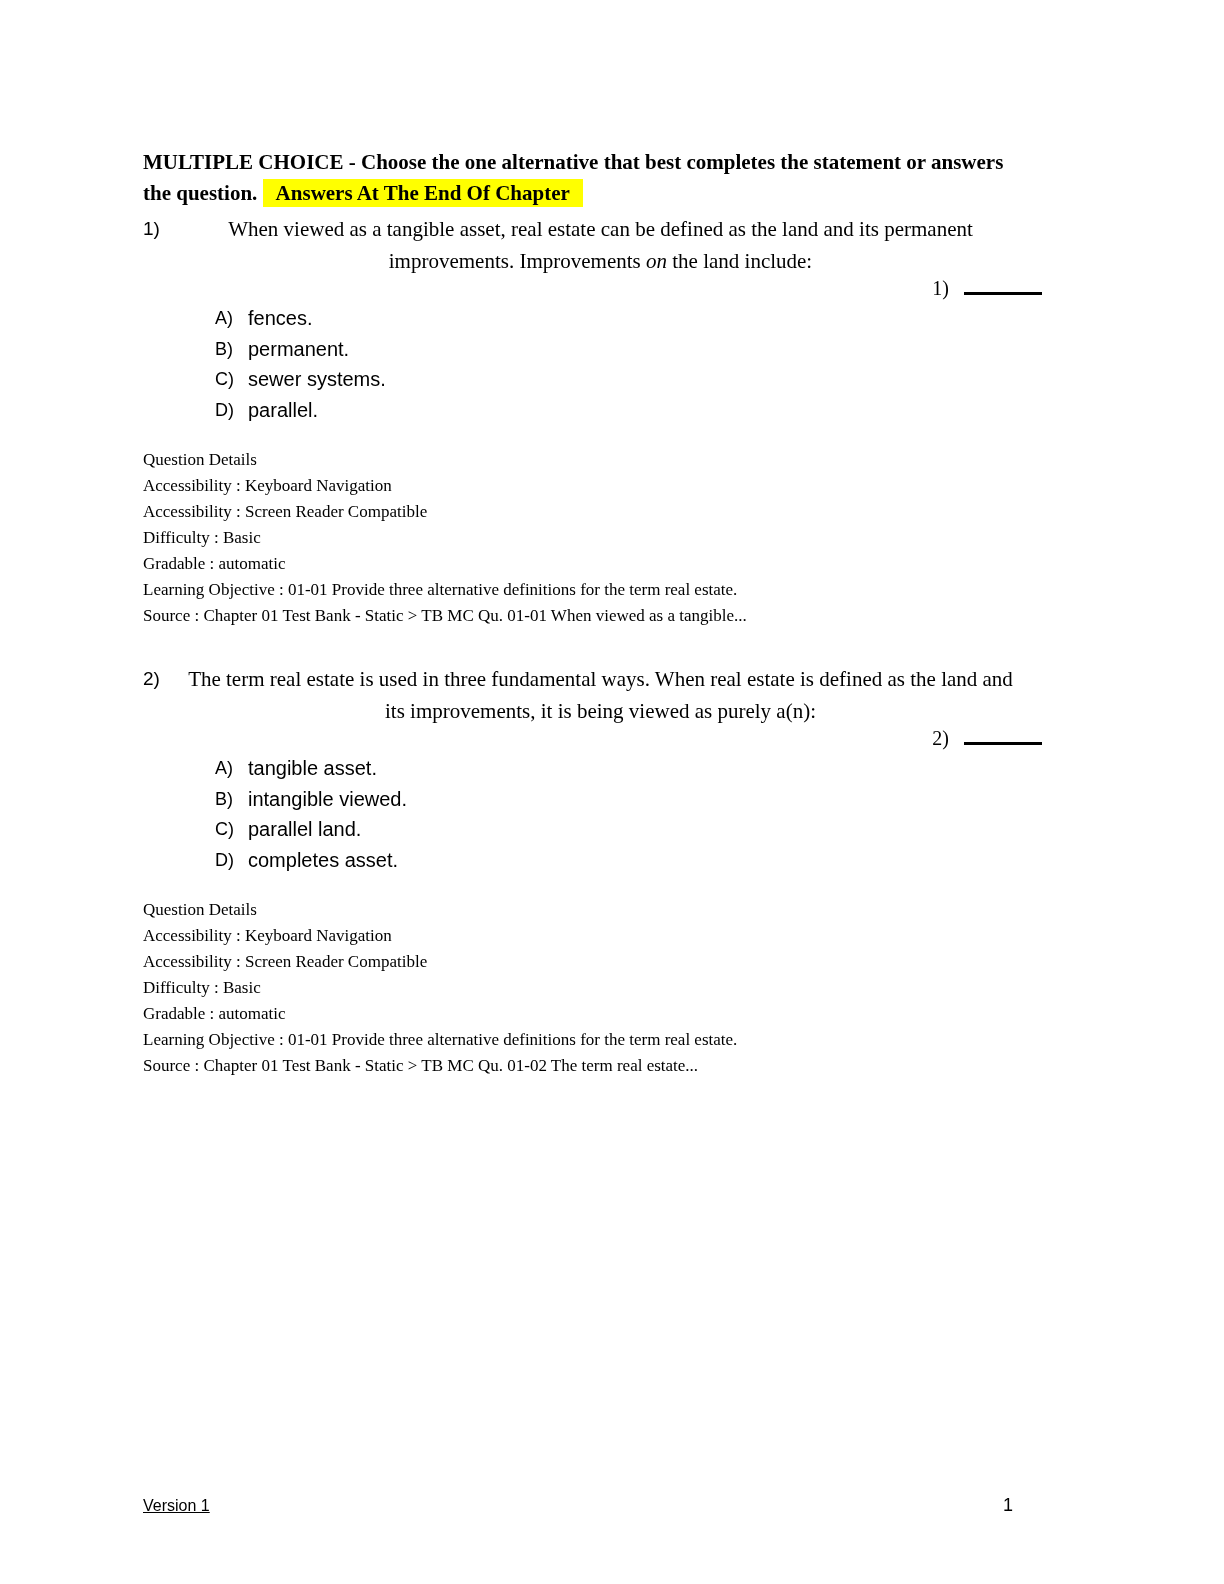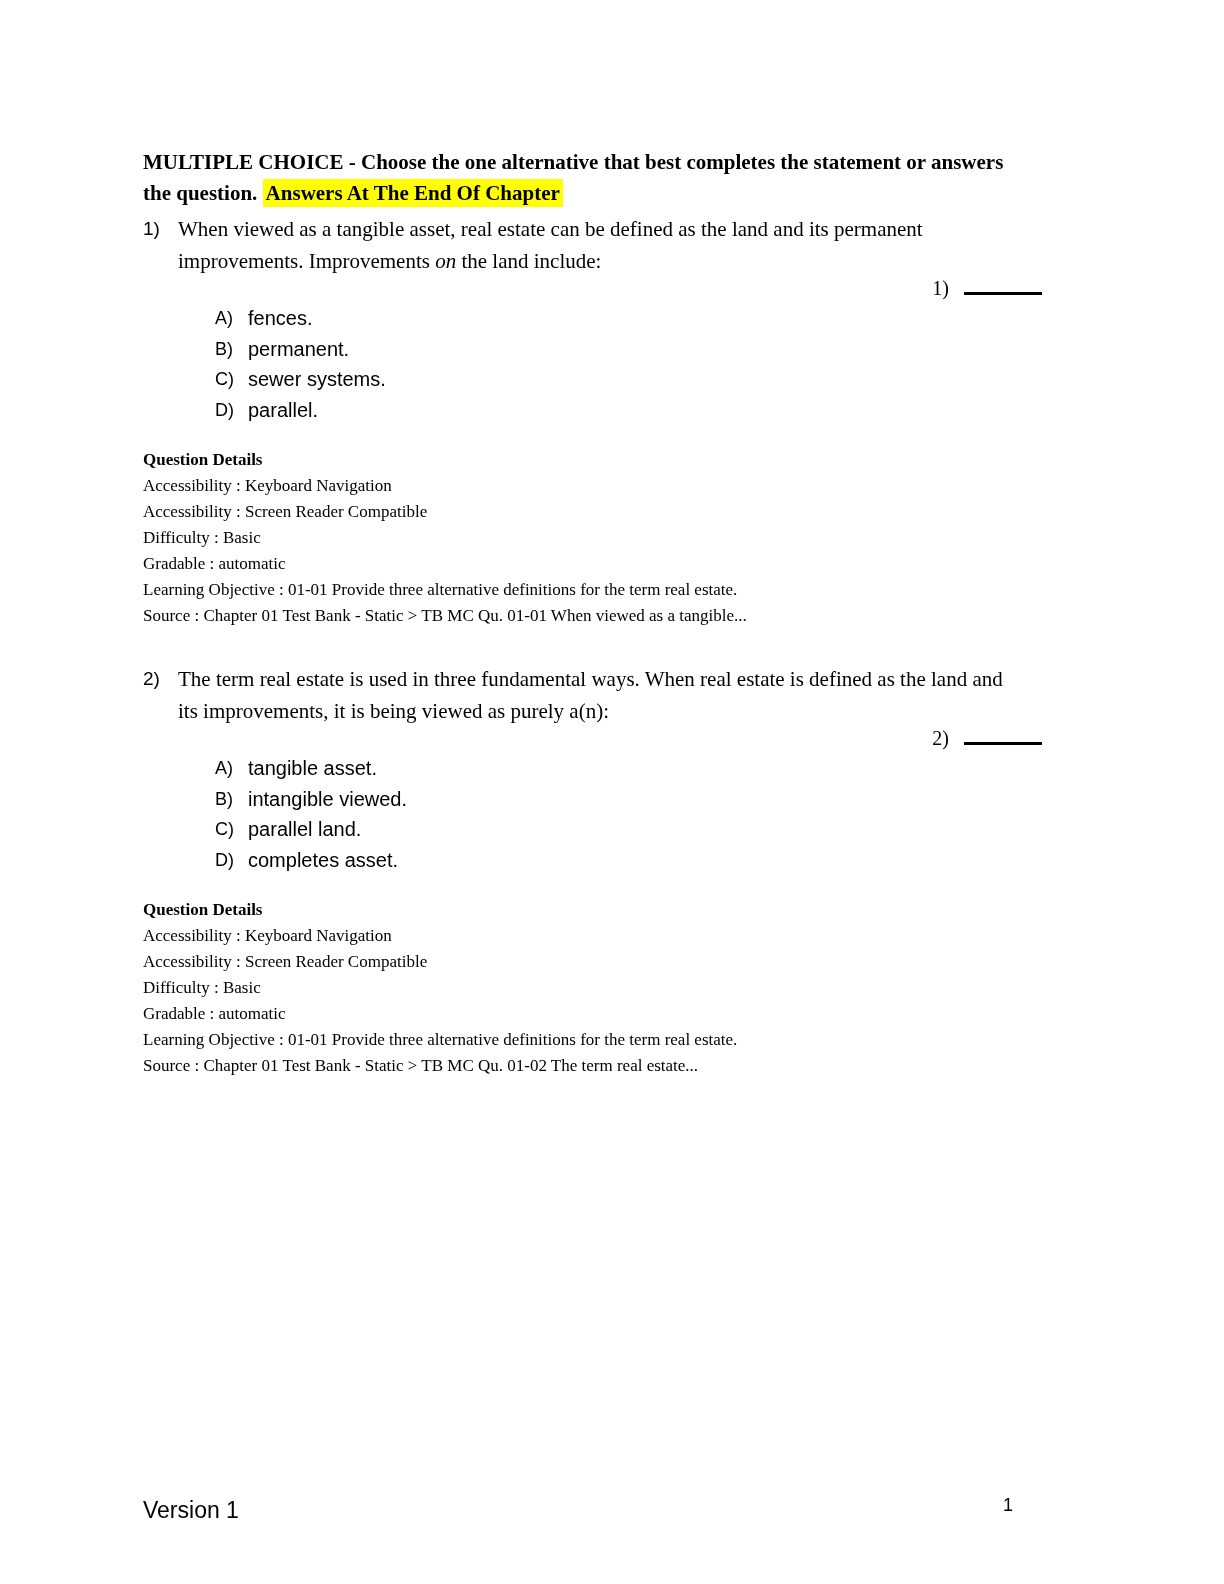--- a/index.html
+++ b/index.html
@@ -21,35 +21,35 @@
   }
   .doc-title {
     font-family: "Liberation Serif", serif;
     font-weight: bold;
     font-size: 21px;
     line-height: 31px;
     margin-bottom: 4px;
   }
   .hl {
     background: #ffff00;
-    padding: 2px 3px;
+    padding: 2px 13px;
   }
   .q-row {
     display: flex;
     font-size: 21px;
     line-height: 32px;
   }
   .q-num {
     flex: none;
     width: 35px;
     font-family: "Liberation Sans", sans-serif;
     font-size: 19px;
     line-height: 32px;
   }
-  .q-text { flex: 1; }
+  .q-text { flex: 1; text-align: center; }
   .q-text .it { font-style: italic; }
   .answer-row {
     width: 899px;
     text-align: right;
     height: 30px;
     margin-top: -4px;
     font-size: 20px;
     line-height: 30px;
     white-space: nowrap;
   }
@@ -79,28 +79,29 @@
     font-family: "Liberation Sans", sans-serif;
     font-size: 18px;
     line-height: 30.5px;
   }
   .opt-text { font-family: Liberation Sans, sans-serif; }
   .details {
     margin-top: 22px;
     font-size: 17px;
     line-height: 26px;
   }
-  .details-heading { font-weight: bold; }
+  .details-heading { font-weight: normal; }
   .question-2 { margin-top: 34px; }
   .footer-left {
     position: absolute;
     left: 143px;
     top: 1497px;
     font-family: "Liberation Sans", sans-serif;
-    font-size: 23px;
+    font-size: 16px;
+    text-decoration: underline;
   }
   .footer-right {
     position: absolute;
     left: 1003px;
     top: 1495px;
     font-family: "Liberation Sans", sans-serif;
     font-size: 18px;
   }
 </style>
 </head>

